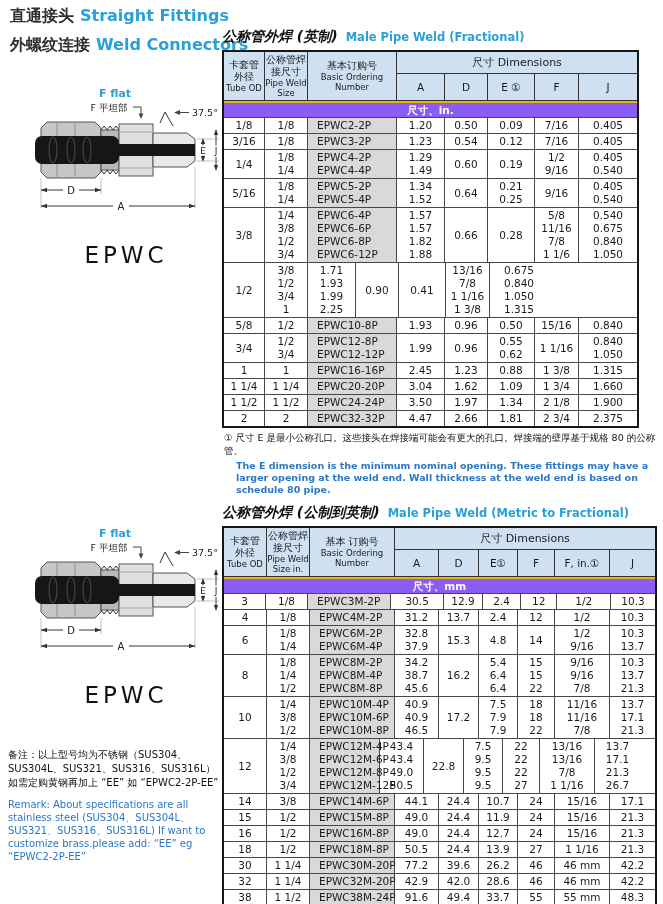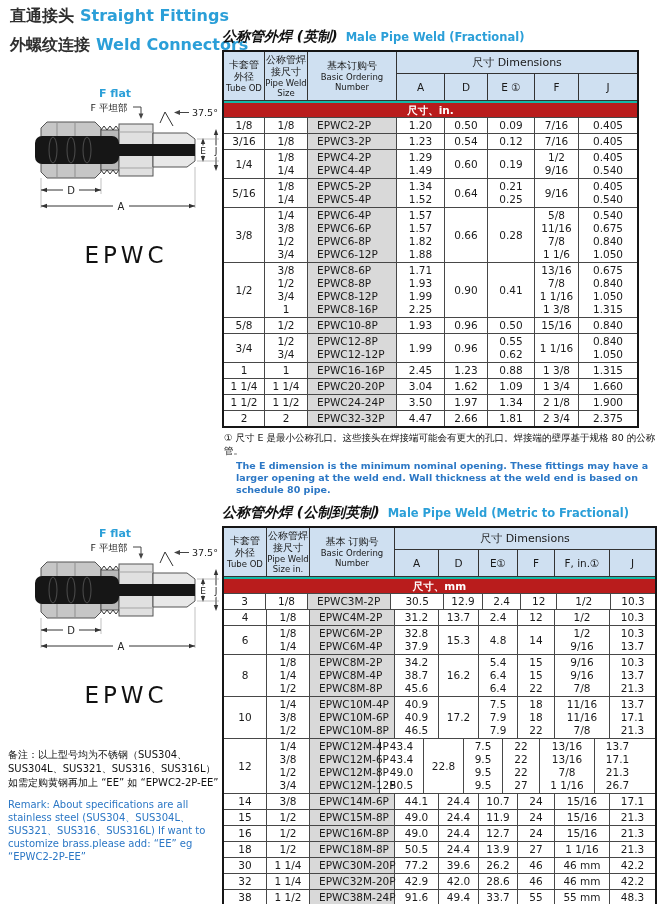--- a/index.html
+++ b/index.html
@@ -32,21 +32,21 @@
   .spec-table{border:2px solid #161616;background:#fff;}
   .thead{display:flex;background:#cfe0f1;border-bottom:1px solid #333;}
   .th{box-sizing:border-box;border-right:1px solid #333;display:flex;flex-direction:column;justify-content:center;align-items:center;text-align:left;padding:2px 0;}
   .th-zh{font-size:10px;line-height:12px;}
   .th-en{font-size:8.5px;line-height:10px;}
   .th.dims{padding:0;justify-content:flex-start;border-right:none;}
   .dims-top{width:100%;height:22px;display:flex;align-items:center;justify-content:center;border-bottom:1px solid #333;font-size:11px;box-sizing:border-box;}
   .dims-cols{display:flex;width:100%;flex:1;}
   .dims-col{box-sizing:border-box;border-right:1px solid #333;display:flex;align-items:center;justify-content:center;font-size:10.5px;}
   .dims-col:last-child{border-right:none;}
-  .band{background:#b91c1c;color:#fff;font-size:10.5px;font-weight:bold;text-align:center;line-height:14px;border-top:2px solid #14b8a6;}
+  .band{background:#8b5cf6;color:#fff;font-size:10.5px;font-weight:bold;text-align:center;line-height:14px;border-top:2px solid #eab308;}
   .trow{display:flex;border-top:1px solid #474747;}
   .trow:first-of-type{border-top:none;}
   .cell{box-sizing:border-box;border-right:1px solid #474747;display:flex;flex-direction:column;justify-content:center;align-items:center;padding:1px 0;}
   .cell:last-child{border-right:none;}
   .cell.order{background:#d9d9d9;align-items:flex-start;padding-left:9px;}
   .line{font-size:10.5px;line-height:13px;white-space:nowrap;}
 
   
   .note-block{margin:4px 0 2px 2px;}
   .n-zh{font-size:9.5px;line-height:12.5px;color:#111;}
@@ -376,26 +376,20 @@
         <div class="trow">
           <div class="cell" style="width: 41px;">
             <div class="line">1/2</div>
           </div>
           <div class="cell" style="width: 43px;">
             <div class="line">3/8</div>
             <div class="line">1/2</div>
             <div class="line">3/4</div>
             <div class="line">1</div>
           </div>
-          <div class="cell order" style="width: 89px;">
-            <div class="line">EPWC8-6P</div>
-            <div class="line">EPWC8-8P</div>
-            <div class="line">EPWC8-12P</div>
-            <div class="line">EPWC8-16P</div>
-          </div>
           <div class="cell" style="width: 48px;">
             <div class="line">1.71</div>
             <div class="line">1.93</div>
             <div class="line">1.99</div>
             <div class="line">2.25</div>
           </div>
           <div class="cell" style="width: 43px;">
             <div class="line">0.90</div>
           </div>
           <div class="cell" style="width: 47px;">

